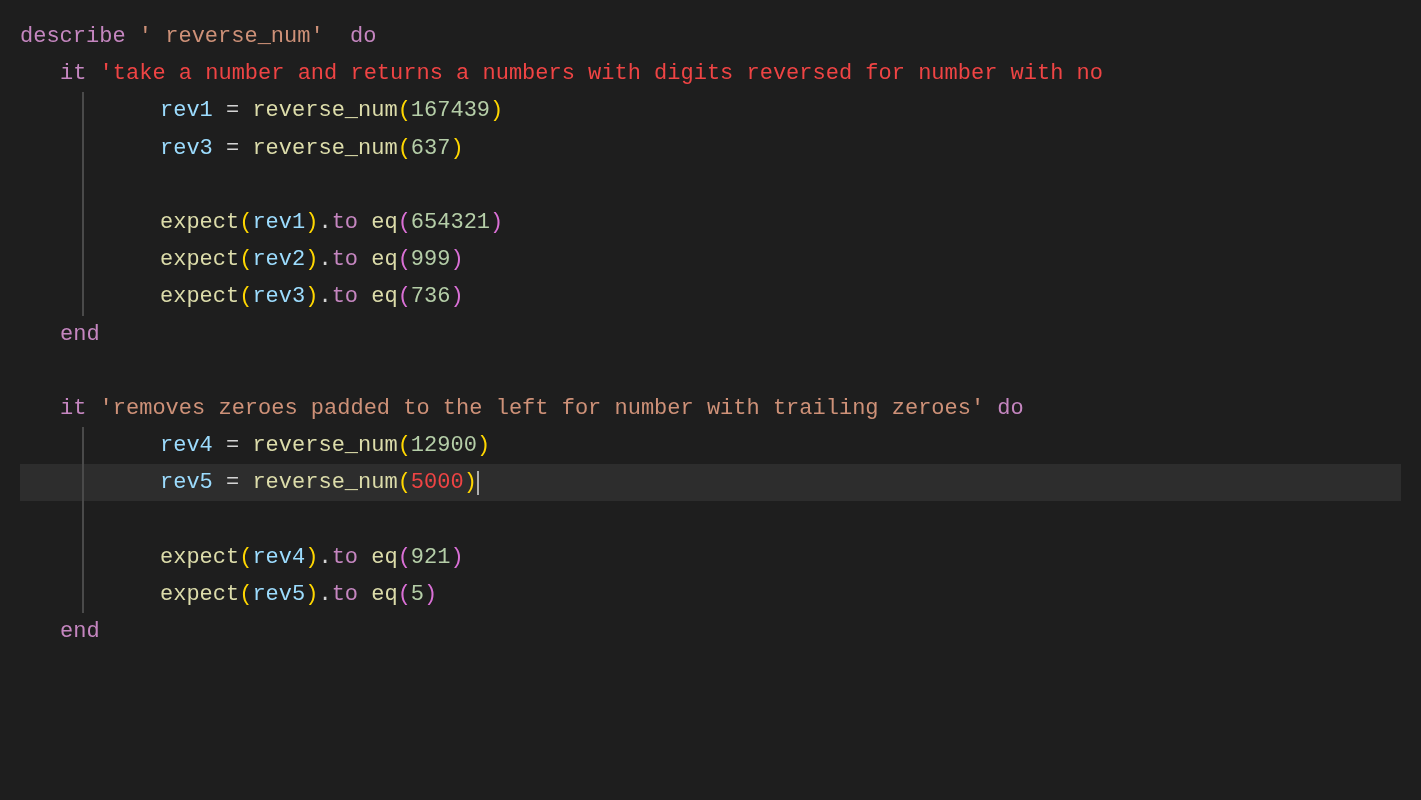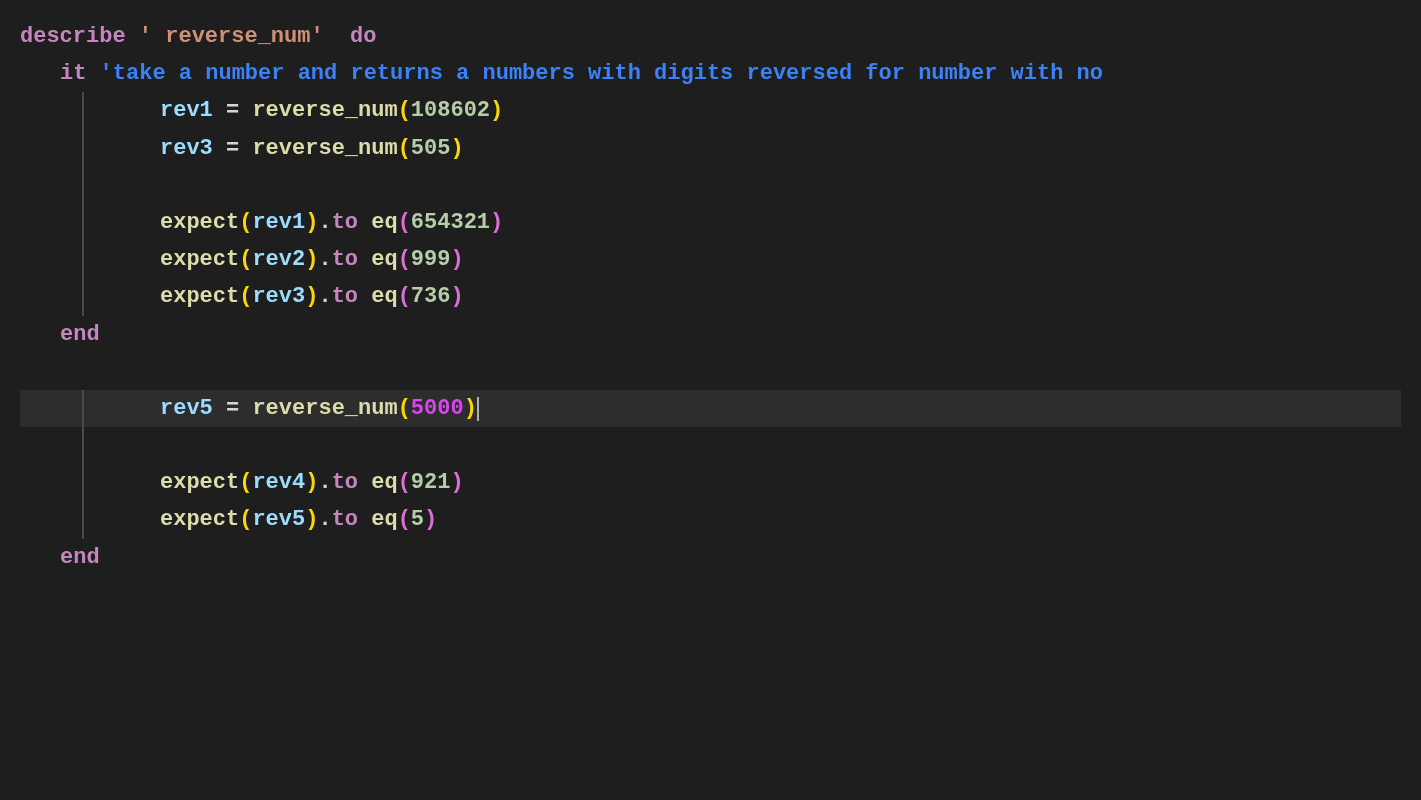--- a/index.html
+++ b/index.html
@@ -44,65 +44,66 @@
       50% { opacity: 0; }
     }
 
     
     .code-line {
       display: block;
       padding: 1px 0;
       padding-left: 0px;
       white-space: pre;
       color: #d4d4d4;
-      font-weight: bold;
     }
 
     .highlighted {
       background-color: #2d2d2d;
     }
   </style>
 </head>
 <body>
 
 <div class="code-container">
   <div class="code-block">
 
     <div class="code-line"><span style="color:#c586c0;">describe</span><span style="color:#d4d4d4;"> </span><span style="color:#ce9178;">' reverse_num'</span><span style="color:#d4d4d4;">  </span><span style="color:#c586c0;">do</span></div>
 
-    <div class="code-line" style="padding-left:40px;"><span style="color:#c586c0;">it</span><span style="color:#d4d4d4;"> </span><span style="color:#3b82f6;">'take a number and returns a numbers with digits reversed for number with no</span></div>
+    <div class="code-line" style="padding-left:40px;"><span style="color:#c586c0;">it</span><span style="color:#d4d4d4;"> </span><span style="color:#ef4444;">'take a number and returns a numbers with digits reversed for number with no</span></div>
 
 
     <div style="position:relative;">
       <div style="position:absolute; left:62px; top:0; bottom:0; width:2px; background:#4a4a4a;"></div>
 
-      <div class="code-line" style="padding-left:140px;"><span style="color:#9cdcfe;">rev1</span><span style="color:#d4d4d4;"> = </span><span style="color:#dcdcaa;">reverse_num</span><span style="color:#ffd700;">(</span><span style="color:#b5cea8;">108602</span><span style="color:#ffd700;">)</span></div>
+      <div class="code-line" style="padding-left:140px;"><span style="color:#9cdcfe;">rev1</span><span style="color:#d4d4d4;"> = </span><span style="color:#dcdcaa;">reverse_num</span><span style="color:#ffd700;">(</span><span style="color:#b5cea8;">167439</span><span style="color:#ffd700;">)</span></div>
 
 
-      <div class="code-line" style="padding-left:140px;"><span style="color:#9cdcfe;">rev3</span><span style="color:#d4d4d4;"> = </span><span style="color:#dcdcaa;">reverse_num</span><span style="color:#ffd700;">(</span><span style="color:#b5cea8;">505</span><span style="color:#ffd700;">)</span></div>
+      <div class="code-line" style="padding-left:140px;"><span style="color:#9cdcfe;">rev3</span><span style="color:#d4d4d4;"> = </span><span style="color:#dcdcaa;">reverse_num</span><span style="color:#ffd700;">(</span><span style="color:#b5cea8;">637</span><span style="color:#ffd700;">)</span></div>
 
       <div class="code-line" style="padding-left:140px;"> </div>
 
       <div class="code-line" style="padding-left:140px;"><span style="color:#dcdcaa;">expect</span><span style="color:#ffd700;">(</span><span style="color:#9cdcfe;">rev1</span><span style="color:#ffd700;">)</span><span style="color:#d4d4d4;">.</span><span style="color:#c586c0;">to</span><span style="color:#d4d4d4;"> </span><span style="color:#dcdcaa;">eq</span><span style="color:#da70d6;">(</span><span style="color:#b5cea8;">654321</span><span style="color:#da70d6;">)</span></div>
 
       <div class="code-line" style="padding-left:140px;"><span style="color:#dcdcaa;">expect</span><span style="color:#ffd700;">(</span><span style="color:#9cdcfe;">rev2</span><span style="color:#ffd700;">)</span><span style="color:#d4d4d4;">.</span><span style="color:#c586c0;">to</span><span style="color:#d4d4d4;"> </span><span style="color:#dcdcaa;">eq</span><span style="color:#da70d6;">(</span><span style="color:#b5cea8;">999</span><span style="color:#da70d6;">)</span></div>
 
       <div class="code-line" style="padding-left:140px;"><span style="color:#dcdcaa;">expect</span><span style="color:#ffd700;">(</span><span style="color:#9cdcfe;">rev3</span><span style="color:#ffd700;">)</span><span style="color:#d4d4d4;">.</span><span style="color:#c586c0;">to</span><span style="color:#d4d4d4;"> </span><span style="color:#dcdcaa;">eq</span><span style="color:#da70d6;">(</span><span style="color:#b5cea8;">736</span><span style="color:#da70d6;">)</span></div>
     </div>
 
     <div class="code-line" style="padding-left:40px;"><span style="color:#c586c0;">end</span></div>
 
     <div class="code-line"> </div>
 
+    <div class="code-line" style="padding-left:40px;"><span style="color:#c586c0;">it</span><span style="color:#d4d4d4;"> </span><span style="color:#ce9178;">'removes zeroes padded to the left for number with trailing zeroes'</span><span style="color:#d4d4d4;"> </span><span style="color:#c586c0;">do</span></div>
 
     <div style="position:relative;">
       <div style="position:absolute; left:62px; top:0; bottom:0; width:2px; background:#4a4a4a;"></div>
 
+      <div class="code-line" style="padding-left:140px;"><span style="color:#9cdcfe;">rev4</span><span style="color:#d4d4d4;"> = </span><span style="color:#dcdcaa;">reverse_num</span><span style="color:#ffd700;">(</span><span style="color:#b5cea8;">12900</span><span style="color:#ffd700;">)</span></div>
 
-      <div class="code-line highlighted" style="padding-left:140px;"><span style="color:#9cdcfe;">rev5</span><span style="color:#d4d4d4;"> = </span><span style="color:#dcdcaa;">reverse_num</span><span style="color:#ffd700;">(</span><span style="color:#d946ef;">5000</span><span style="color:#ffd700;">)</span><span class="cursor"></span></div>
+      <div class="code-line highlighted" style="padding-left:140px;"><span style="color:#9cdcfe;">rev5</span><span style="color:#d4d4d4;"> = </span><span style="color:#dcdcaa;">reverse_num</span><span style="color:#ffd700;">(</span><span style="color:#ef4444;">5000</span><span style="color:#ffd700;">)</span><span class="cursor"></span></div>
 
       <div class="code-line" style="padding-left:140px;"> </div>
 
       <div class="code-line" style="padding-left:140px;"><span style="color:#dcdcaa;">expect</span><span style="color:#ffd700;">(</span><span style="color:#9cdcfe;">rev4</span><span style="color:#ffd700;">)</span><span style="color:#d4d4d4;">.</span><span style="color:#c586c0;">to</span><span style="color:#d4d4d4;"> </span><span style="color:#dcdcaa;">eq</span><span style="color:#da70d6;">(</span><span style="color:#b5cea8;">921</span><span style="color:#da70d6;">)</span></div>
 
       <div class="code-line" style="padding-left:140px;"><span style="color:#dcdcaa;">expect</span><span style="color:#ffd700;">(</span><span style="color:#9cdcfe;">rev5</span><span style="color:#ffd700;">)</span><span style="color:#d4d4d4;">.</span><span style="color:#c586c0;">to</span><span style="color:#d4d4d4;"> </span><span style="color:#dcdcaa;">eq</span><span style="color:#da70d6;">(</span><span style="color:#b5cea8;">5</span><span style="color:#da70d6;">)</span></div>
     </div>
 
     <div class="code-line" style="padding-left:40px;"><span style="color:#c586c0;">end</span></div>
 

